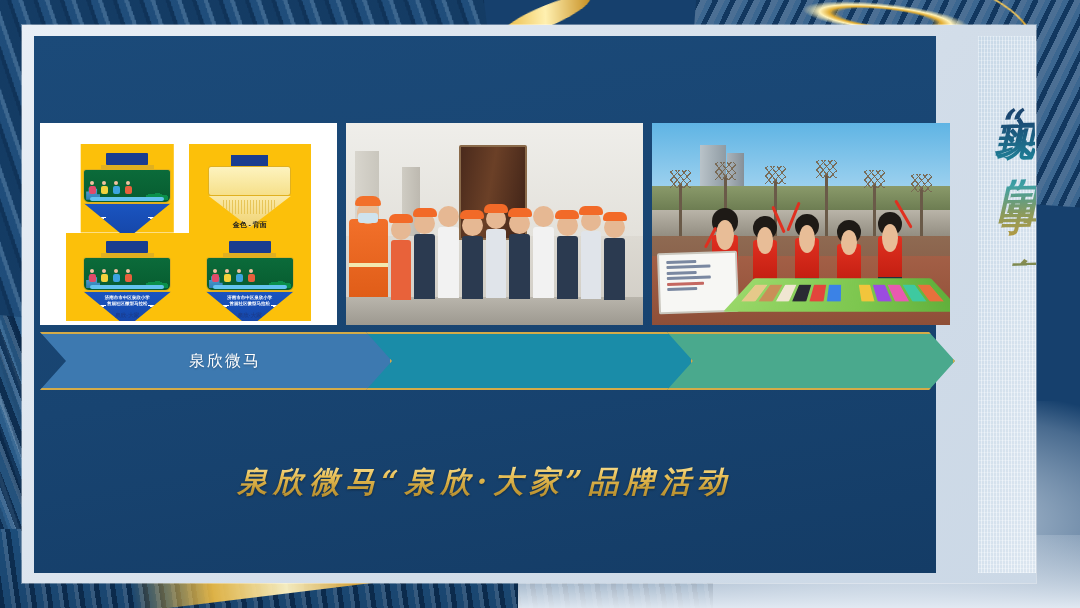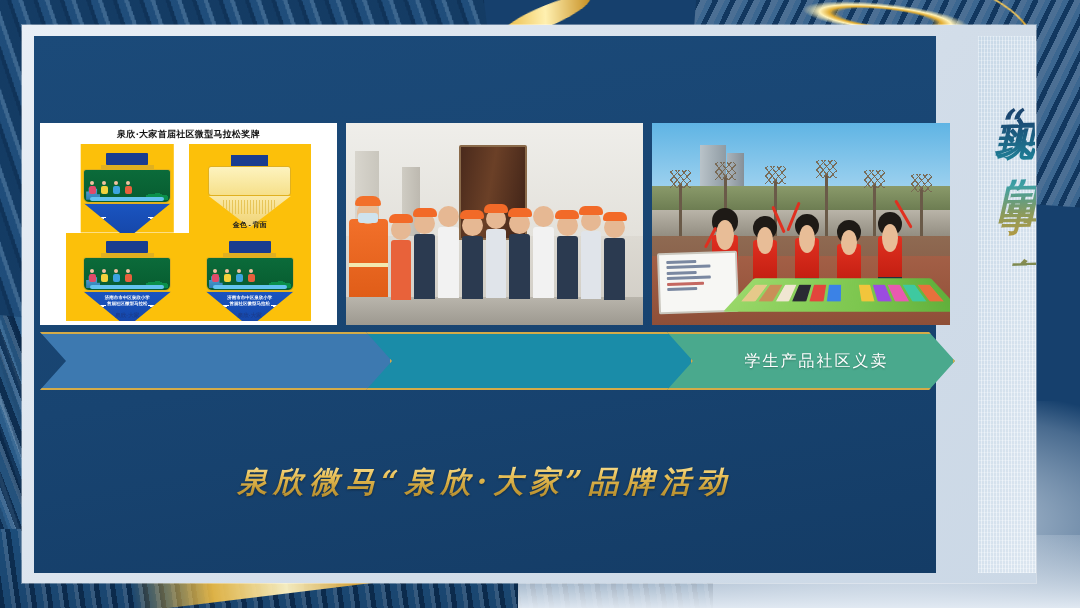--- a/index.html
+++ b/index.html
@@ -389,21 +389,20 @@
 
 <div class="vstrip">
   <div class="noise"></div>
   <div class="vtext">实现“同事”身份的转变</div>
 </div>
 
 <div class="photos">
 
   <div class="photo p1">
     <div class="medalposter">
-      <div class="mp-title">泉欣·大家首届社区微型马拉松奖牌</div>
       <div class="mp-grid">
 
         <div class="mp-cell tl">
           <div class="pad"></div>
           <div class="medal">
             <div class="ribbon"></div>
             <div class="ribbon-frame"></div>
             <div class="plate">
               <div class="bldg"></div>
               <div class="trees"></div>
@@ -666,23 +665,23 @@
             <i></i>
         </div>
       </div>
     </div>
   </div>
 </div>
 
 <div class="chevrons">
   <div class="chev c3">
     <div class="fill"></div>
-    <div class="lbl">学生产品社区义卖</div>
   </div>
   <div class="chev c2">
     <div class="fill"></div>
   </div>
   <div class="chev c1">
     <div class="fill"></div>
+    <div class="lbl">泉欣微马</div>
   </div>
 </div>
 
 <div class="headline">泉欣微马“泉欣·大家”品牌活动</div>
 
 </body></html>

